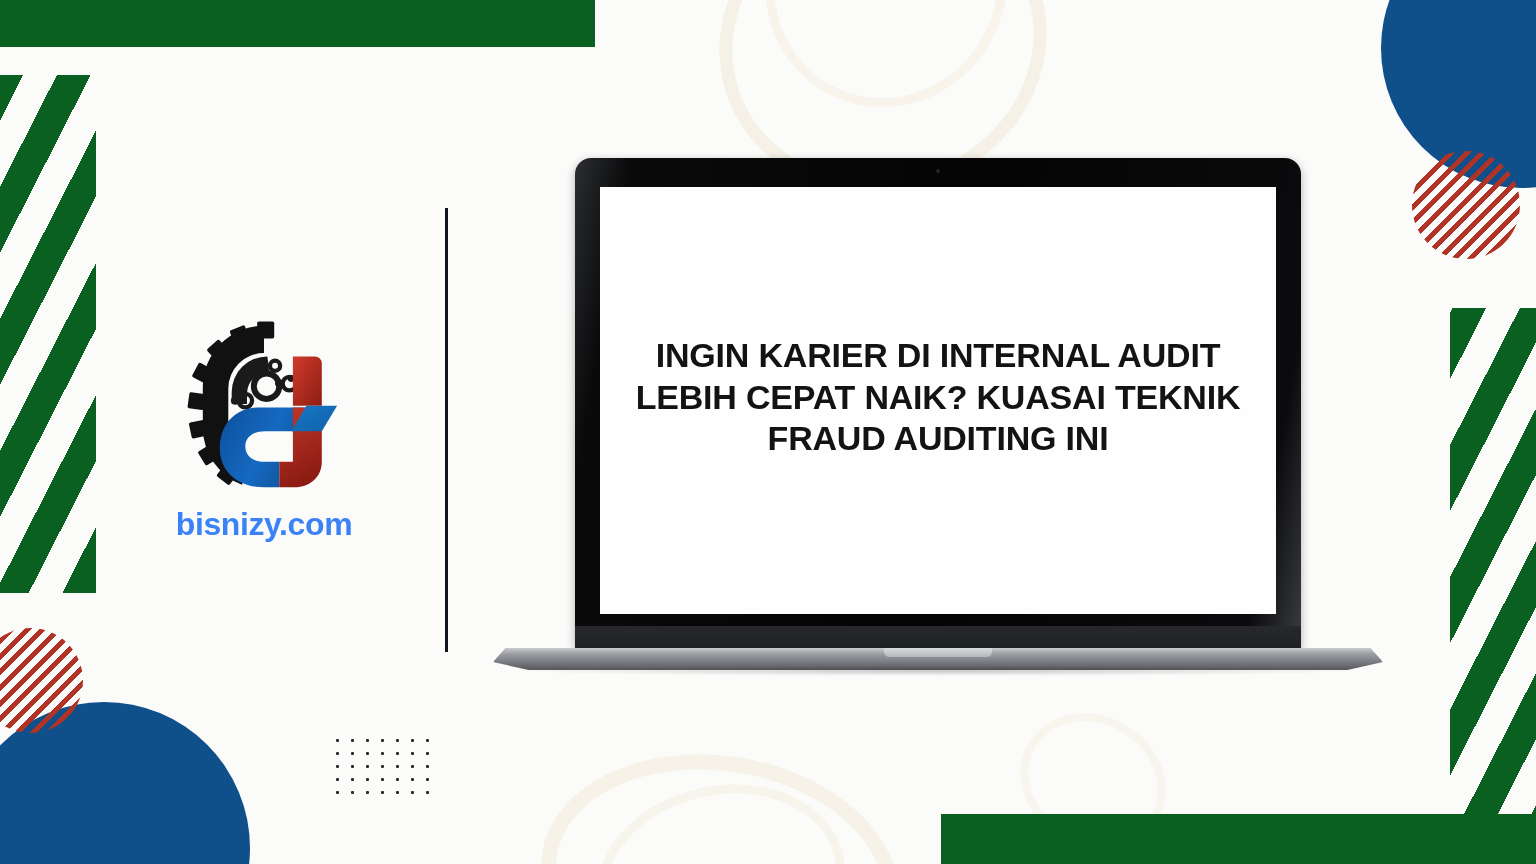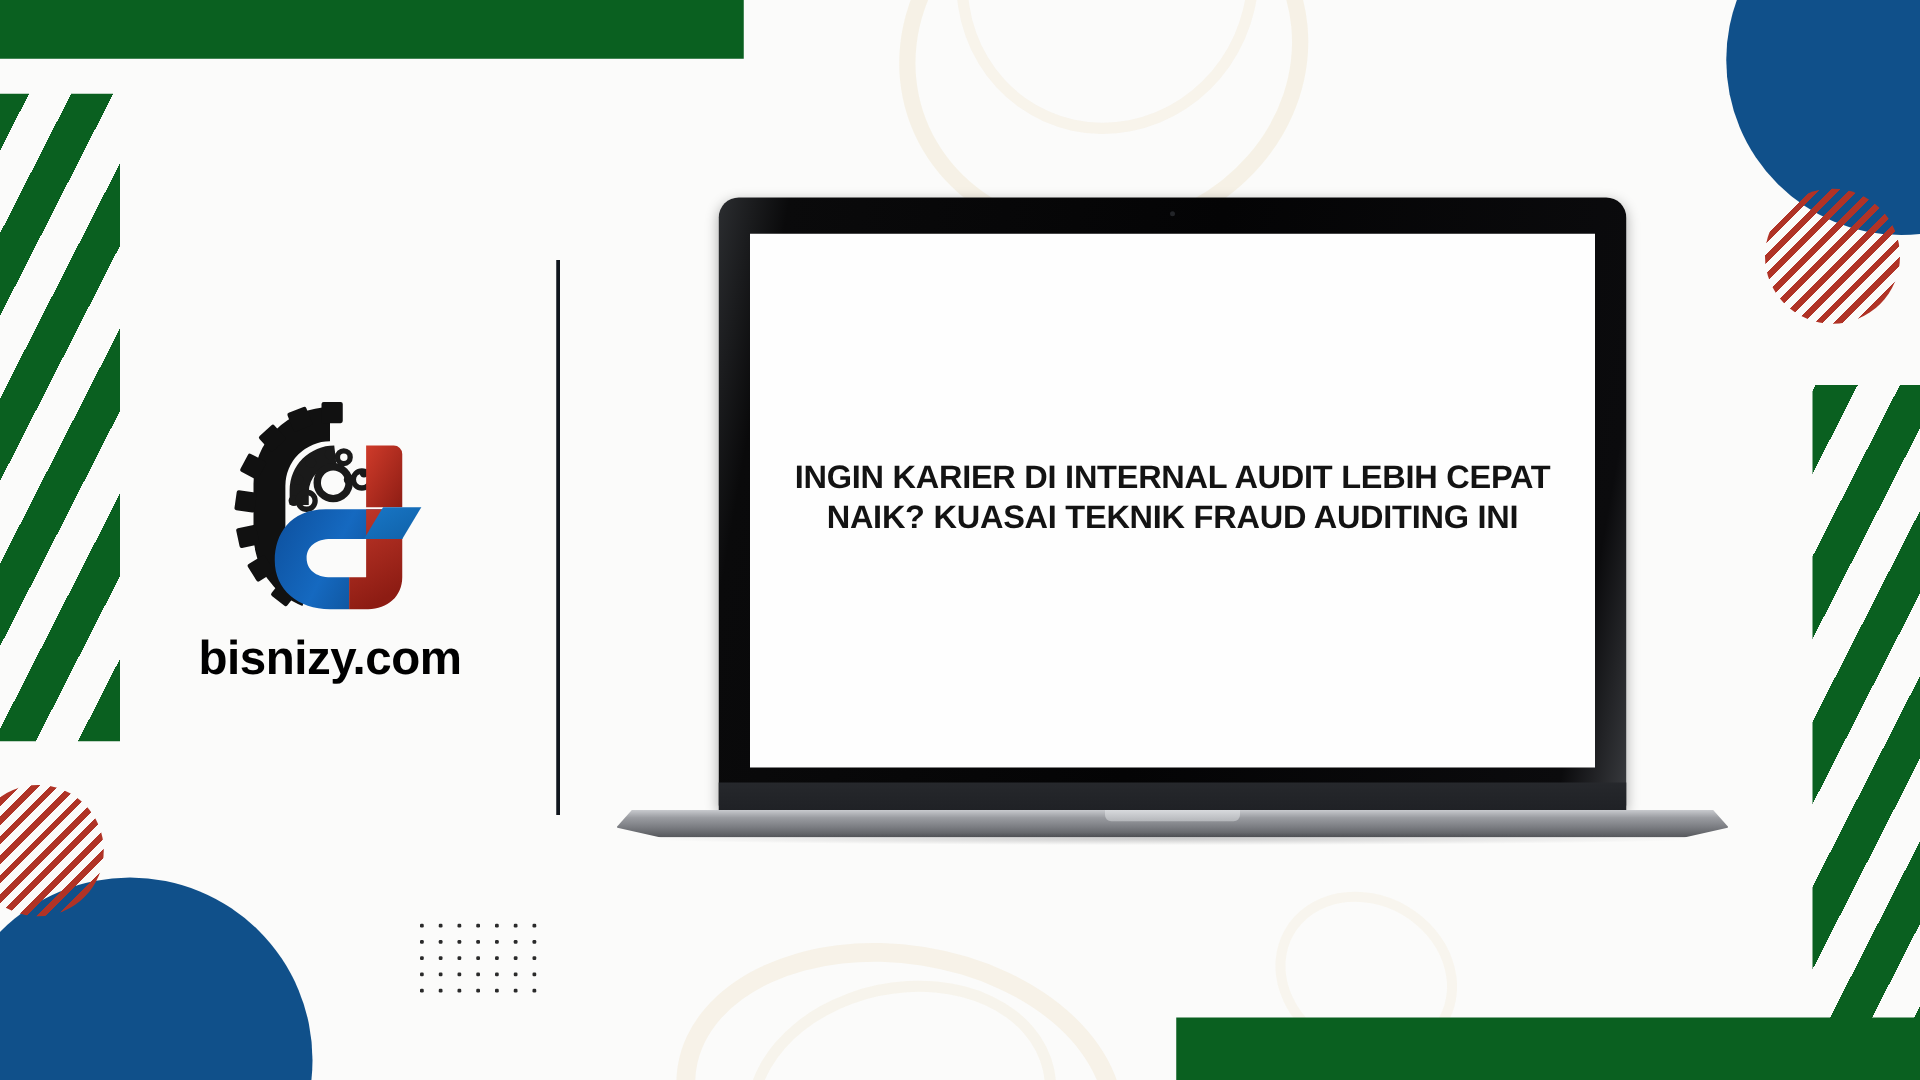--- a/index.html
+++ b/index.html
@@ -74,43 +74,43 @@
   #dot-grid i { width:3px; height:3px; background:#2a2a2a; border-radius:1px; display:block; }
 
   
   #divider { position:absolute; left:445px; top:208px; width:3px; height:444px; background:#10161d; }
 
   
   #brand { position:absolute; left:150px; top:318px; width:228px; text-align:center; }
   #brand-logo { width:170px; height:172px; margin:0 auto; display:block; }
   #brand-name {
     margin-top:16px;
-    font-size:38px; font-weight:bold;
-    color:#000000; letter-spacing:-.4px;
+    font-size:32px; font-weight:bold;
+    color:#3b82f6; letter-spacing:-.4px;
   }
 
   
   #laptop { position:absolute; left:493px; top:158px; width:890px; height:510px; }
   #laptop-lid {
     position:absolute; left:82px; top:0; width:726px; height:490px;
     background:linear-gradient(100deg,#2b2d30 0%,#0a0a0b 7%,#040405 50%,#0b0b0d 93%,#3a3c40 100%);
     border-radius:16px 16px 4px 4px;
     box-shadow:0 3px 10px rgba(0,0,0,.3);
   }
   #laptop-camera {
     position:absolute; left:50%; top:11px; margin-left:-2px;
     width:4px; height:4px; border-radius:50%; background:#222428;
   }
   #laptop-screen {
     position:absolute; left:25px; top:29px; right:25px; bottom:34px;
     background:#fefefe;
     display:flex; align-items:center; justify-content:center;
   }
   #screen-headline {
-    font-size:26px; font-weight:bold; line-height:1.22;
+    font-size:34px; font-weight:bold; line-height:1.22;
     color:#131313; text-align:center;
     letter-spacing:-.2px;
     padding:0 32px;
     margin-top:-6px;
     text-transform:uppercase;
   }
   #laptop-hinge {
     position:absolute; left:82px; top:468px; width:726px; height:26px;
     background:linear-gradient(180deg,#26282c 0%,#1e2024 100%);
   }

